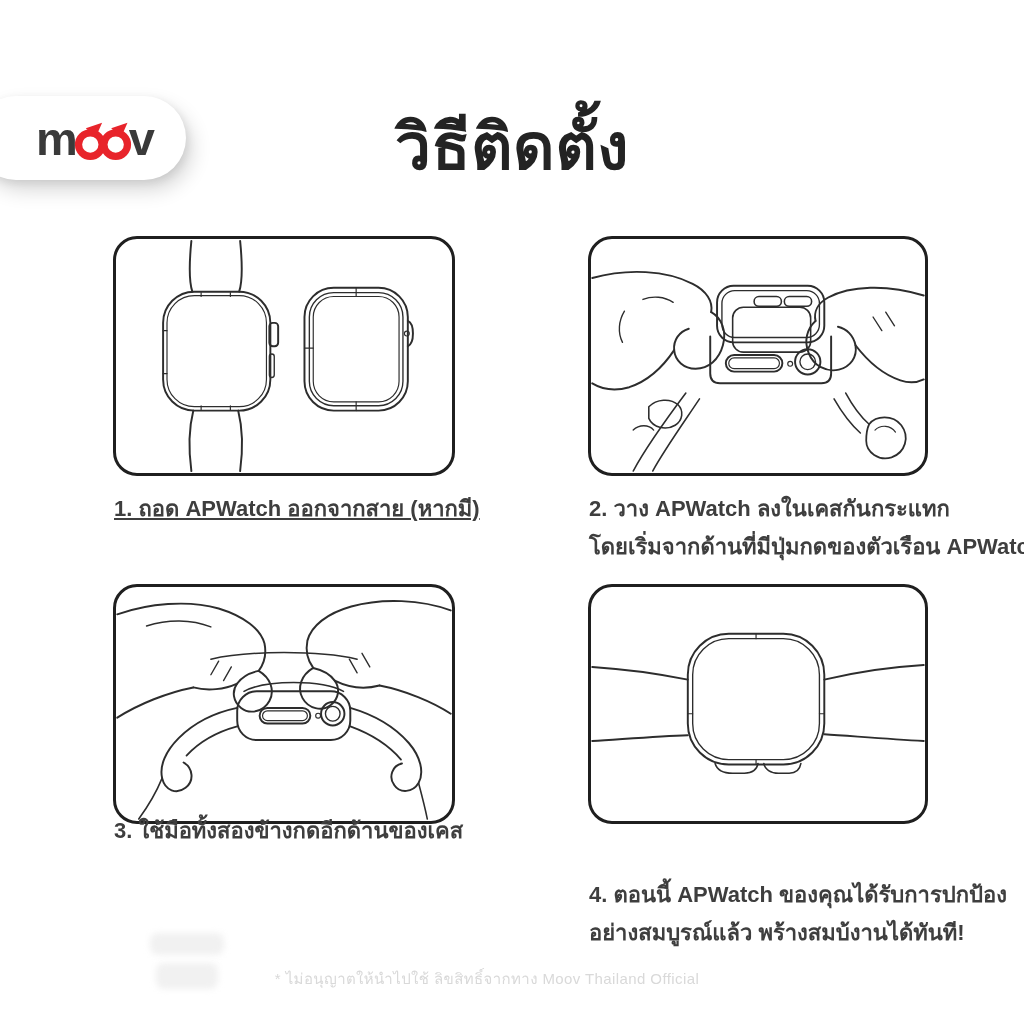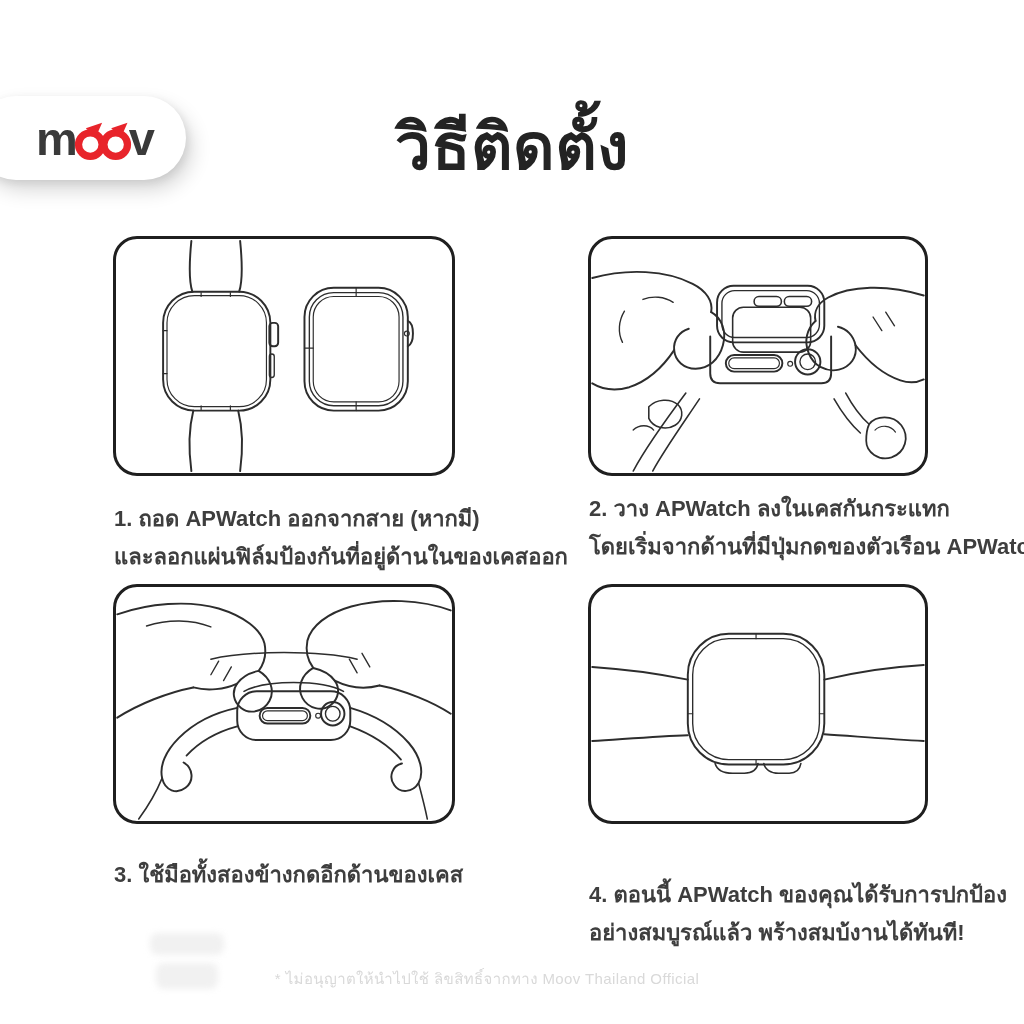--- a/index.html
+++ b/index.html
@@ -30,23 +30,23 @@
   }
   .panel svg{position:absolute;left:0;top:0;width:100%;height:100%;}
   #panel-1{left:113px;top:236px;width:342px;height:240px;}
   #panel-2{left:588px;top:236px;width:340px;height:240px;}
   #panel-3{left:113px;top:584px;width:342px;height:240px;}
   #panel-4{left:588px;top:584px;width:340px;height:240px;}
   
   .caption{
     position:absolute;font-size:22px;font-weight:600;color:#3e3e3e;line-height:38px;white-space:nowrap;
   }
-  #caption-1{left:114px;top:500px;}
+  #caption-1{left:114px;top:490px;text-decoration:underline;}
   #caption-2{left:589px;top:490px;}
-  #caption-3{left:114px;top:856px;}
+  #caption-3{left:114px;top:812px;}
   #caption-4{left:589px;top:840px;margin-top:36px;}
   
   .watermark{
     position:absolute;top:967px;left:0;width:100%;text-align:center;
     font-size:15px;color:#d9d9d9;letter-spacing:0.4px;transform:translateX(-25px);
   }
   
   .faint-stamp{position:absolute;background:#f1f1f1;border-radius:8px;filter:blur(3px);}
   #stamp-a{left:150px;top:933px;width:74px;height:22px;}
   #stamp-b{left:156px;top:963px;width:62px;height:26px;}
@@ -173,21 +173,20 @@
         <rect x="103" y="53" width="130" height="124" rx="37" stroke-width="1.4"></rect>
         <path d="M168,48 v5 M168,177 v5 M98,130 h5 M233,130 h5" stroke-width="1.2"></path>
         <path d="M126,181 c2,7 9,10 18,10 l12,0 c8,0 13,-4 14,-10" stroke-width="1.6"></path>
         <path d="M176,181 c1,6 7,10 15,10 l11,0 c7,0 11,-4 12,-10" stroke-width="1.6"></path>
       </g>
     </svg>
   </div>
 
   <div class="caption" id="caption-1">
     <div>1. ถอด APWatch ออกจากสาย (หากมี)</div>
-    <div>และลอกแผ่นฟิล์มป้องกันที่อยู่ด้านในของเคสออก</div>
   </div>
   <div class="caption" id="caption-2">
     <div>2. วาง APWatch ลงในเคสกันกระแทก</div>
     <div>โดยเริ่มจากด้านที่มีปุ่มกดของตัวเรือน APWatch ก่อน</div>
   </div>
   <div class="caption" id="caption-3">
     <div>3. ใช้มือทั้งสองข้างกดอีกด้านของเคส</div>
   </div>
   <div class="caption" id="caption-4">
     <div>4. ตอนนี้ APWatch ของคุณได้รับการปกป้อง</div>

